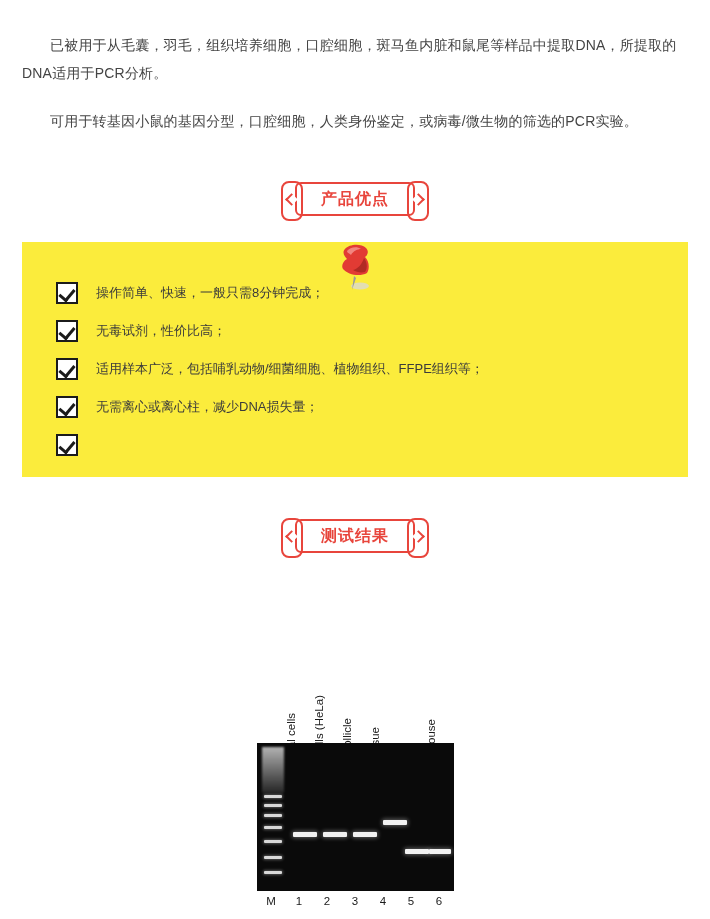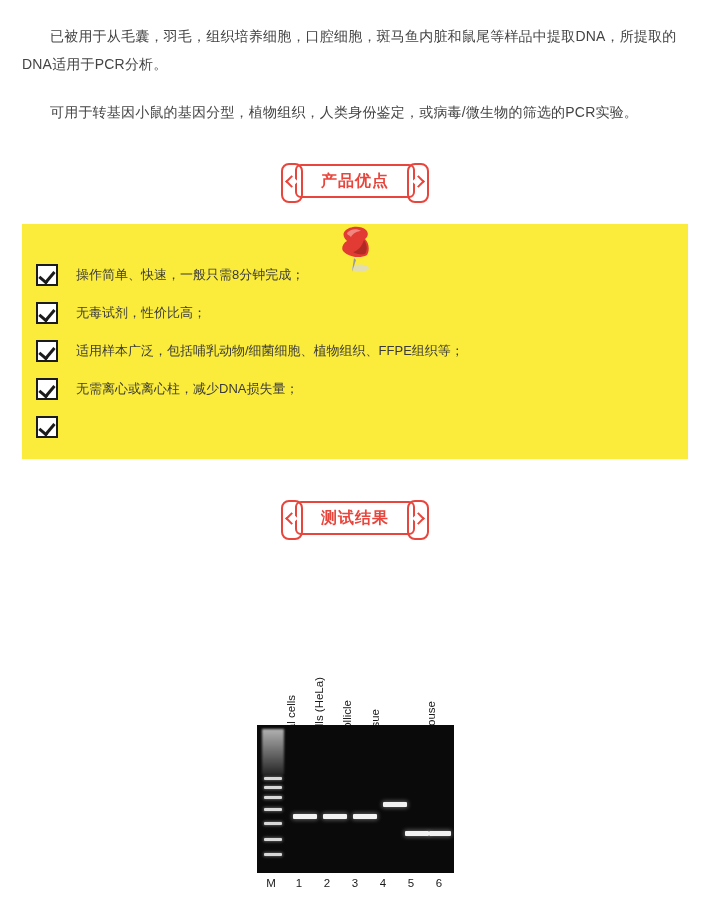--- a/index.html
+++ b/index.html
@@ -17,21 +17,21 @@
   }
 
   .page {
     width: 710px;
     height: 919px;
     position: relative;
   }
 
   
   .intro {
-    padding: 4px 22px;
+    padding: 13px 22px;
     box-sizing: border-box;
   }
   .para {
     font-size: 14px;
     line-height: 28px;
     color: #444444;
     text-indent: 28px;
     margin: 0;
     letter-spacing: 0.2px;
   }
@@ -103,21 +103,21 @@
     left: 336px;
     top: 26px;
   }
 
   
   .adv-box {
     margin: 26px 22px 0 22px;
     background: #fbec3c;
     height: 235px;
     box-sizing: border-box;
-    padding: 34px 0 0 14px;
+    padding: 34px 0 0 34px;
   }
   .adv-item {
     display: flex;
     align-items: center;
     height: 34px;
     margin-bottom: 4px;
   }
   .check {
     width: 22px;
     height: 22px;
@@ -215,21 +215,21 @@
     text-align: center;
   }
 </style>
 </head>
 <body>
 
 <div class="page">
 
   <div class="intro">
     <p class="para para-1">已被用于从毛囊，羽毛，组织培养细胞，口腔细胞，斑马鱼内脏和鼠尾等样品中提取DNA，所提取的DNA适用于PCR分析。</p>
-    <p class="para para-2">可用于转基因小鼠的基因分型，植物组织，人类身份鉴定，或病毒/微生物的筛选的PCR实验。</p>
+    <p class="para para-2">可用于转基因小鼠的基因分型，口腔细胞，人类身份鉴定，或病毒/微生物的筛选的PCR实验。</p>
   </div>
 
   <div class="ribbon-wrap heading-advantages">
     <div class="ribbon">
       <span class="tail left"></span>
       <span class="tail right"></span>
       <span class="notch left"></span>
       <span class="notch right"></span>
       <span class="ribbon-text">产品优点</span>
     </div>

